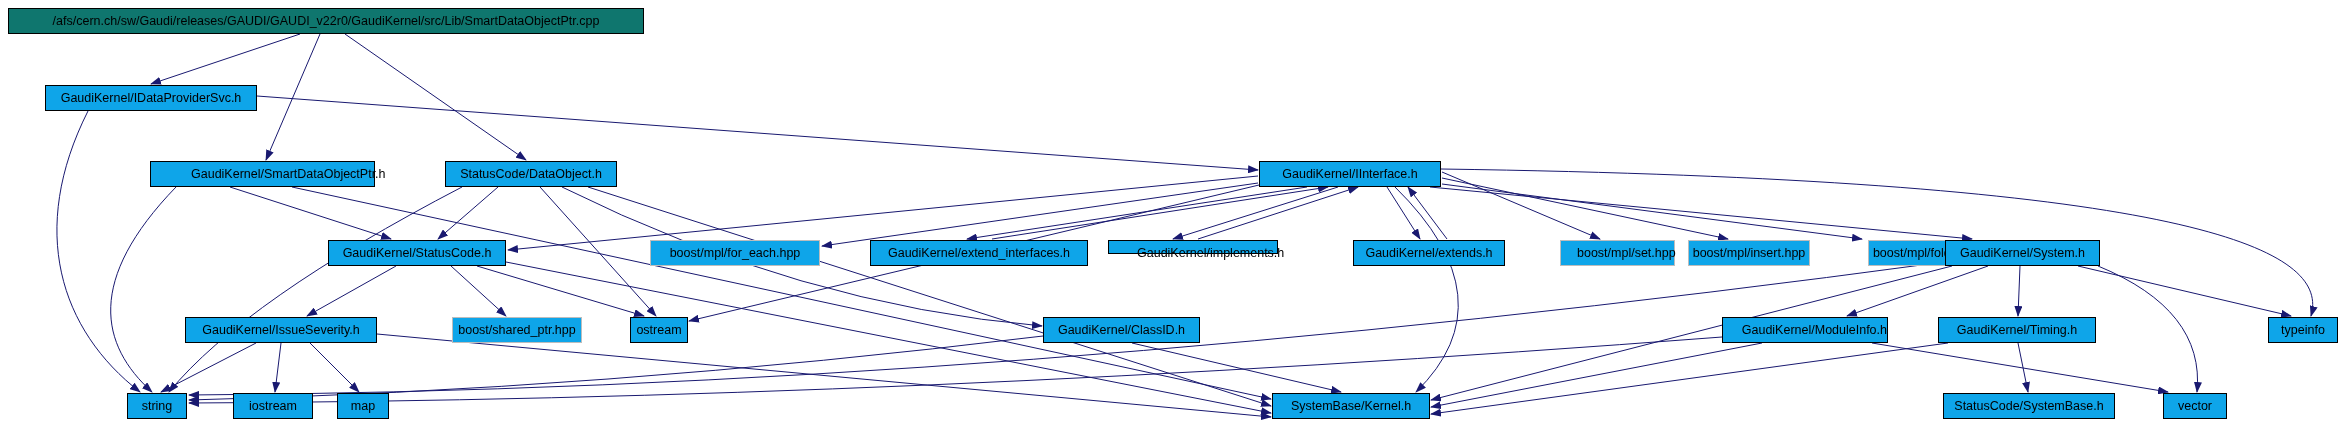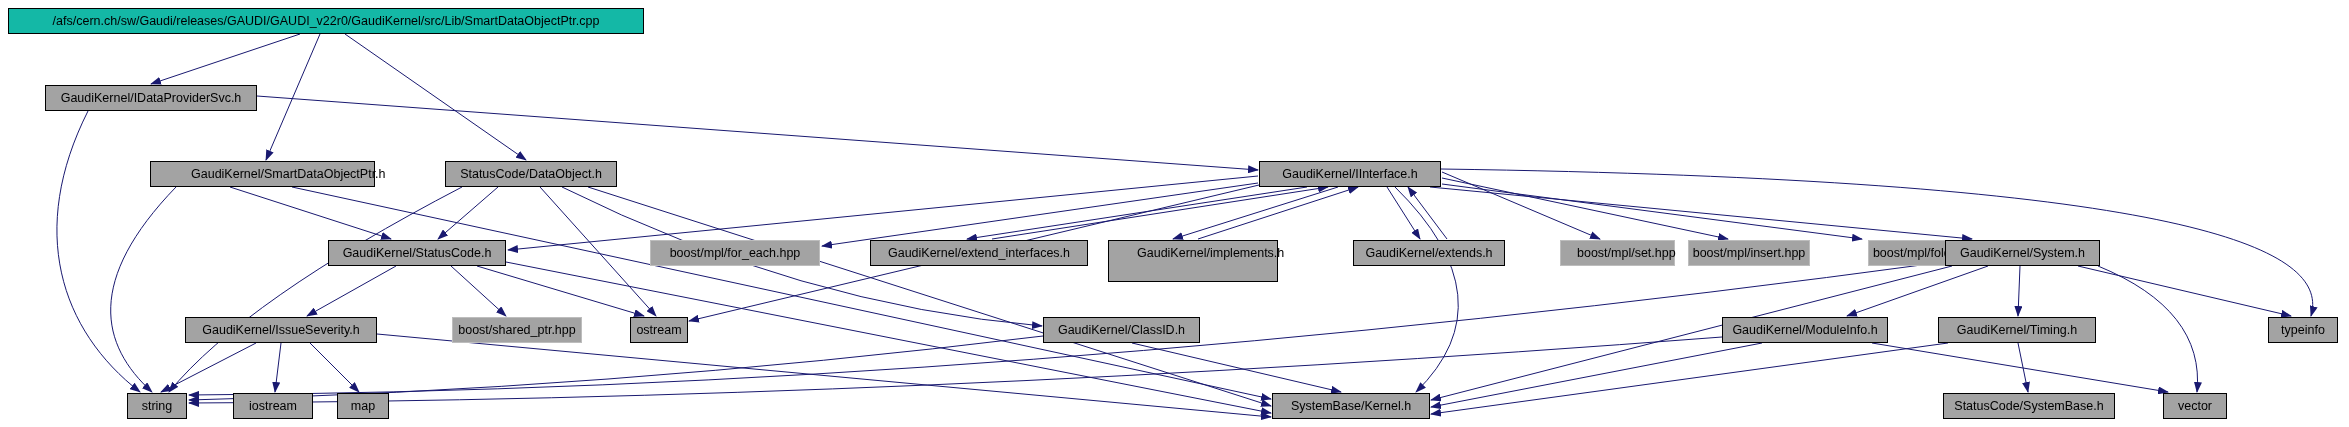--- a/index.html
+++ b/index.html
@@ -1,23 +1,23 @@
 <!DOCTYPE html>
 <html><head>
 <meta charset="utf-8">
 <style>
   html,body{margin:0;padding:0;background:#ffffff;}
   .graph{position:relative;width:2349px;height:427px;overflow:hidden;
          font-family:"Liberation Sans","DejaVu Sans",sans-serif;}
   .graph svg{position:absolute;left:0;top:0;z-index:1;}
   .nodes{position:absolute;left:0;top:0;width:100%;height:100%;z-index:2;}
-  .node{position:absolute;box-sizing:border-box;background:#a3a3a3;border:1px solid #000000;
+  .node{position:absolute;box-sizing:border-box;background:#0ea5e9;border:1px solid #000000;
         font-size:12.5px;color:#000;text-align:center;line-height:24px;white-space:nowrap;
         overflow:visible;}
-  .node.main{background:#14b8a6;border:1px solid #000000;}
+  .node.main{background:#0f766e;border:1px solid #000000;}
   .node.external{border:1px solid #bdbdbd;}
   .node.header{cursor:pointer;}
 </style>
 </head>
 <body>
 
 <div class="graph">
   <svg id="edges" width="2349" height="427" viewBox="0 0 2349 427">
     <defs>
       <marker id="arrow" markerWidth="11" markerHeight="8" refX="10" refY="4" orient="auto" markerUnits="userSpaceOnUse">
@@ -78,31 +78,31 @@
   </svg>
   <div class="nodes" id="nodes-layer">
       <div class="node main" style="left: 8px; top: 8px; width: 636px; height: 26px;">/afs/cern.ch/sw/Gaudi/releases/GAUDI/GAUDI_v22r0/GaudiKernel/src/Lib/SmartDataObjectPtr.cpp</div>
       <div class="node header" style="left: 45px; top: 85px; width: 212px; height: 26px;">GaudiKernel/IDataProviderSvc.h</div>
       <div class="node header" style="left: 150px; top: 161px; width: 225px; height: 26px; padding-left: 40px;">GaudiKernel/SmartDataObjectPtr.h</div>
       <div class="node header" style="left: 445px; top: 161px; width: 172px; height: 26px;">StatusCode/DataObject.h</div>
       <div class="node header" style="left: 1259px; top: 161px; width: 182px; height: 26px;">GaudiKernel/IInterface.h</div>
       <div class="node header" style="left: 328px; top: 240px; width: 178px; height: 26px;">GaudiKernel/StatusCode.h</div>
       <div class="node external" style="left: 650px; top: 240px; width: 170px; height: 26px;">boost/mpl/for_each.hpp</div>
       <div class="node header" style="left: 870px; top: 240px; width: 218px; height: 26px;">GaudiKernel/extend_interfaces.h</div>
-      <div class="node header" style="left: 1108px; top: 240px; width: 170px; height: 42px; padding-left: 28px;">GaudiKernel/implements.h</div>
+      <div class="node header" style="left: 1108px; top: 240px; width: 170px; height: 14px; padding-left: 28px;">GaudiKernel/implements.h</div>
       <div class="node header" style="left: 1353px; top: 240px; width: 152px; height: 26px;">GaudiKernel/extends.h</div>
       <div class="node external" style="left: 1560px; top: 240px; width: 115px; height: 26px; padding-left: 16px;">boost/mpl/set.hpp</div>
       <div class="node external" style="left: 1688px; top: 240px; width: 122px; height: 26px;">boost/mpl/insert.hpp</div>
       <div class="node external" style="left: 1868px; top: 240px; width: 112px; height: 26px;">boost/mpl/fold.hpp</div>
       <div class="node header" style="left: 1945px; top: 240px; width: 155px; height: 26px;">GaudiKernel/System.h</div>
       <div class="node header" style="left: 185px; top: 317px; width: 192px; height: 26px;">GaudiKernel/IssueSeverity.h</div>
       <div class="node external" style="left: 452px; top: 317px; width: 130px; height: 26px;">boost/shared_ptr.hpp</div>
       <div class="node system" style="left: 630px; top: 317px; width: 58px; height: 26px;">ostream</div>
       <div class="node header" style="left: 1043px; top: 317px; width: 157px; height: 26px;">GaudiKernel/ClassID.h</div>
-      <div class="node header" style="left: 1722px; top: 317px; width: 166px; height: 26px;">GaudiKernel/ModuleInfo.h</div>
+      <div class="node header" style="left: 1722px; top: 317px; width: 166px; height: 26px; text-align: right;">GaudiKernel/ModuleInfo.h</div>
       <div class="node header" style="left: 1938px; top: 317px; width: 158px; height: 26px;">GaudiKernel/Timing.h</div>
       <div class="node system" style="left: 2268px; top: 317px; width: 70px; height: 26px;">typeinfo</div>
       <div class="node system" style="left: 127px; top: 393px; width: 60px; height: 26px;">string</div>
       <div class="node system" style="left: 233px; top: 393px; width: 80px; height: 26px;">iostream</div>
       <div class="node system" style="left: 337px; top: 393px; width: 52px; height: 26px;">map</div>
       <div class="node header" style="left: 1272px; top: 393px; width: 158px; height: 26px;">SystemBase/Kernel.h</div>
       <div class="node header" style="left: 1943px; top: 393px; width: 172px; height: 26px;">StatusCode/SystemBase.h</div>
       <div class="node system" style="left: 2163px; top: 393px; width: 64px; height: 26px;">vector</div>
     </div>
 </div>

